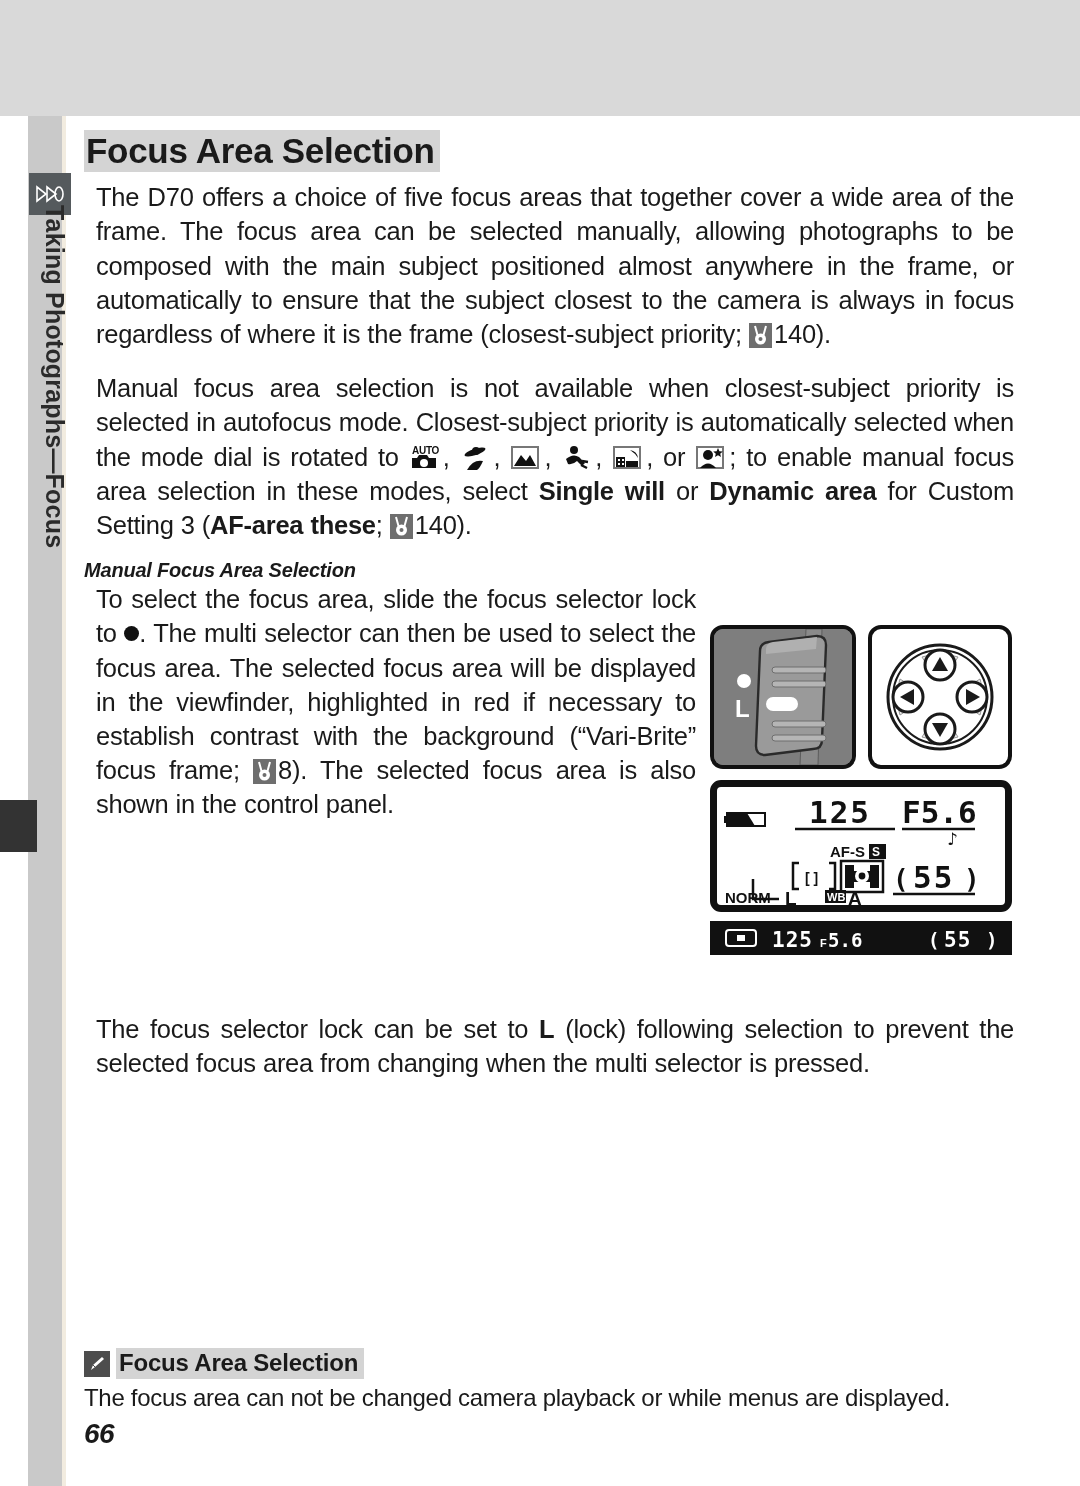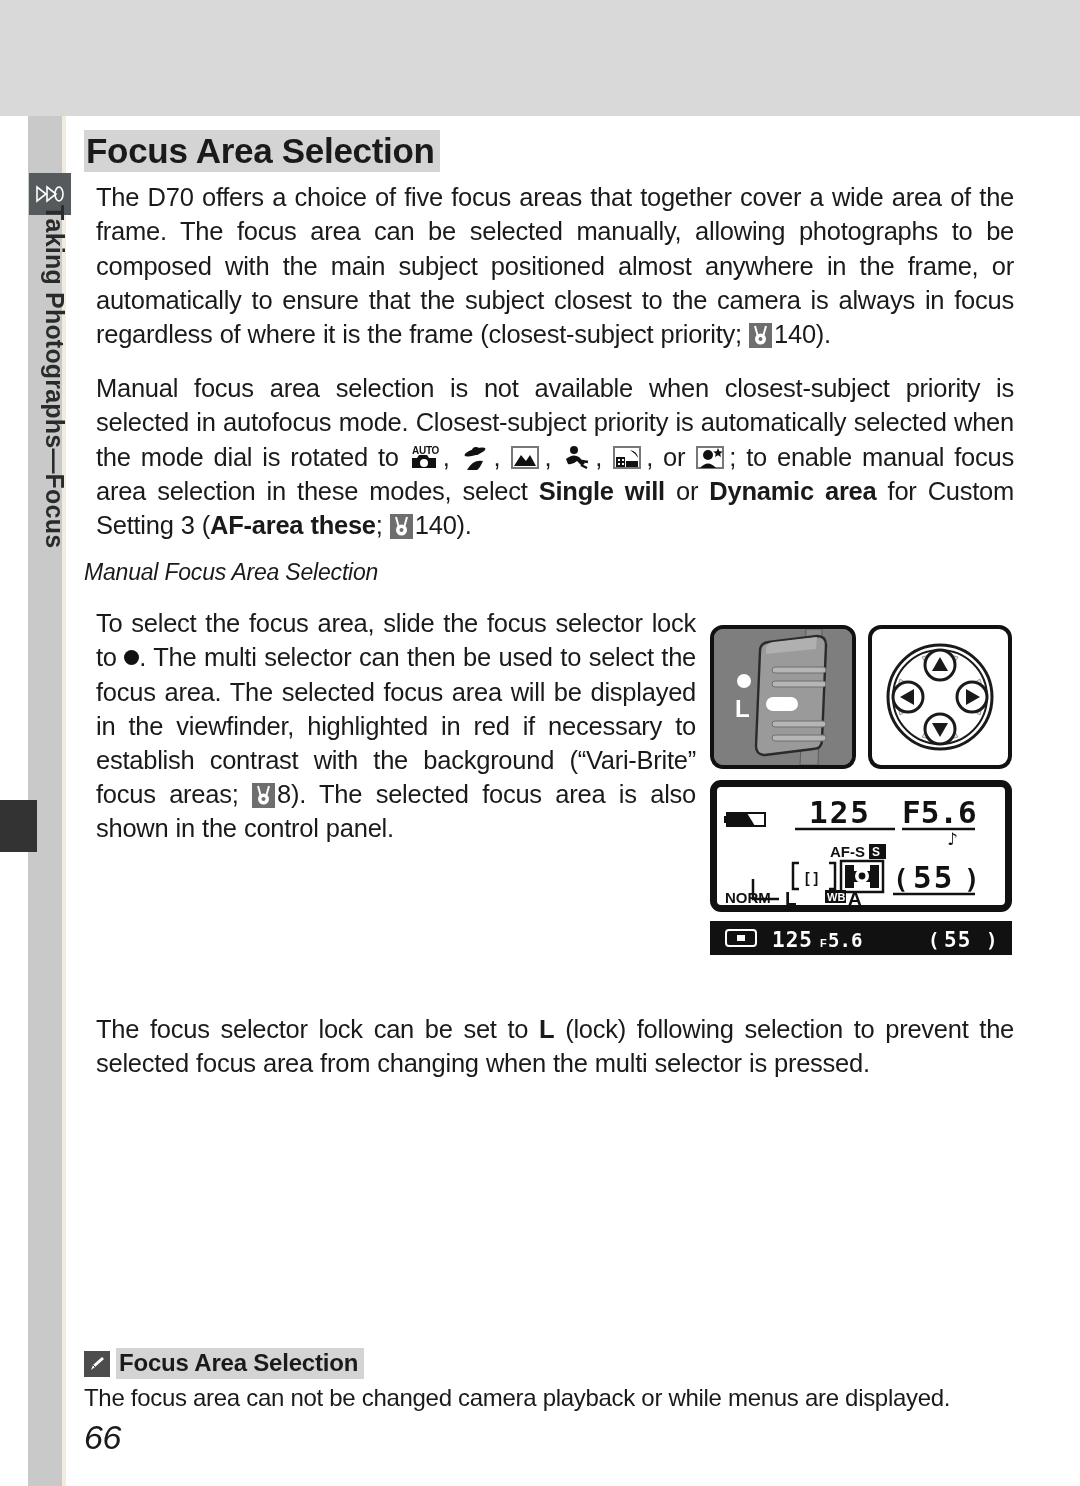--- a/index.html
+++ b/index.html
@@ -65,23 +65,23 @@
     margin:0 0 0 12px;
     font-size:25.5px;
     line-height:34.2px;
     text-align:justify;
     letter-spacing:-.25px;
     word-spacing:.3px;
     font-stretch:condensed;
   }
   p.spaced{ margin-top:20px; }
   h2.sub{
-    margin:17px 0 20px 0;
-    font-size:23px;
-    font-style:italic;font-weight:normal;
+    margin:17px 0 0 0;
+    font-size:20px;
+    font-style:italic;font-weight:bold;
     letter-spacing:-.2px;
   }
   .col-left{
     width:612px;
     float:left;
   }
   .col-left p{ text-align:justify; }
   .figs{
     position:absolute;left:710px;top:625px;width:306px;
   }
@@ -161,21 +161,21 @@
     background:#d4d4d4;
     padding:1px 6px 2px 3px;
     letter-spacing:-.2px;
   }
   .note-body{
     margin-top:3px;
     font-size:24px;line-height:32px;letter-spacing:-.3px;
   }
   .pageno{
     position:absolute;left:84px;top:1418px;
-    font-size:34px;font-weight:normal;font-style:italic;
+    font-size:28px;font-weight:bold;font-style:italic;
     letter-spacing:-.5px;
   }
   .lcdtxt{font-family:"DejaVu Sans Mono", monospace;font-weight:bold;}
 </style>
 </head>
 <body>
 
 <div class="top-band"></div>
 <div class="far-left"></div>
 <div class="left-gutter"></div>
@@ -267,21 +267,21 @@
       </svg>
     </span><span>140).</span>
   </p>
 
   <h2 class="sub">Manual Focus Area Selection</h2>
 
   <div class="clearfix">
     <div class="col-left">
       <p class="body">
         <span>To select the focus area, slide the focus selector lock to</span>
-        <span class="dotglyph"></span><span>.  The multi selector can then be used to select the focus area.  The selected focus area will be displayed in the viewfinder, highlighted in red if necessary to establish contrast with the background (“Vari-Brite” focus areas;</span>
+        <span class="dotglyph"></span><span>.  The multi selector can then be used to select the focus area.  The selected focus area will be displayed in the viewfinder, highlighted in red if necessary to establish contrast with the background (“Vari-Brite” focus frame;</span>
         <span class="refmark">
           <svg width="23" height="25" viewBox="0 0 23 25">
             <path d="M6 3 L8.5 12 M17 3 L14.5 12" stroke="#fff" stroke-width="2" fill="none"></path>
             <circle cx="11.5" cy="16" r="5.5" fill="#fff"></circle>
             <circle cx="11.5" cy="16" r="2" fill="#6e6e6e"></circle>
           </svg>
         </span><span>8).  The selected focus area is also shown in the control panel.</span>
       </p>
     </div>
   </div>

